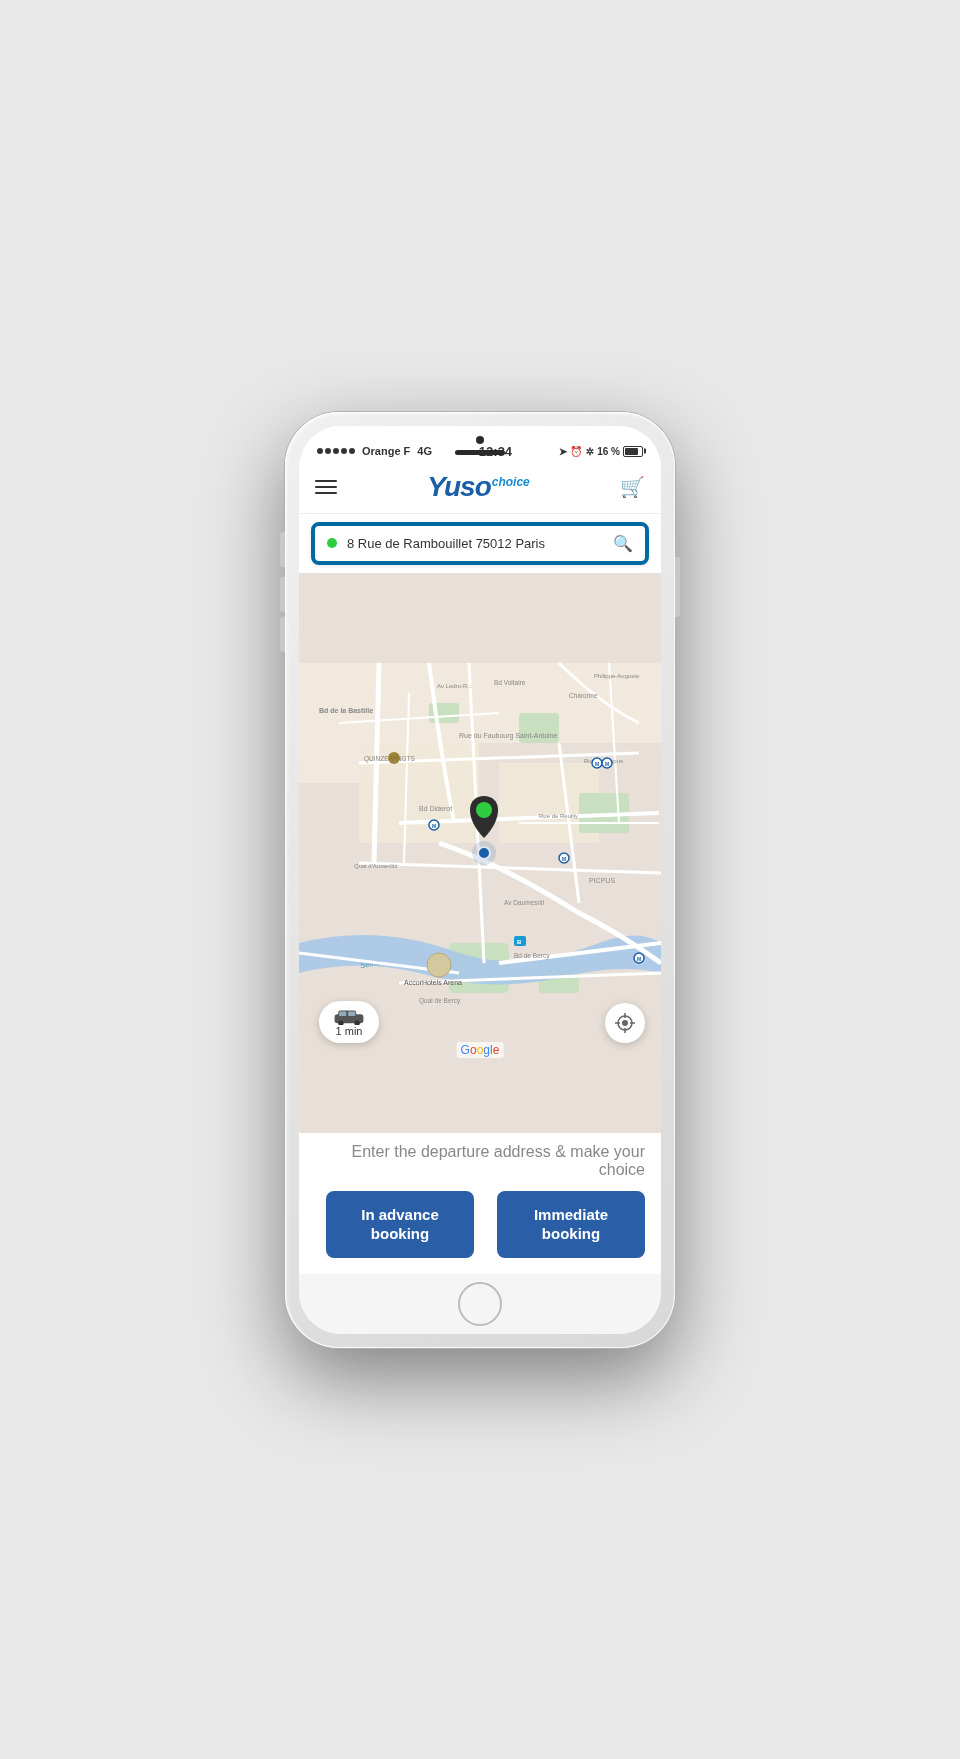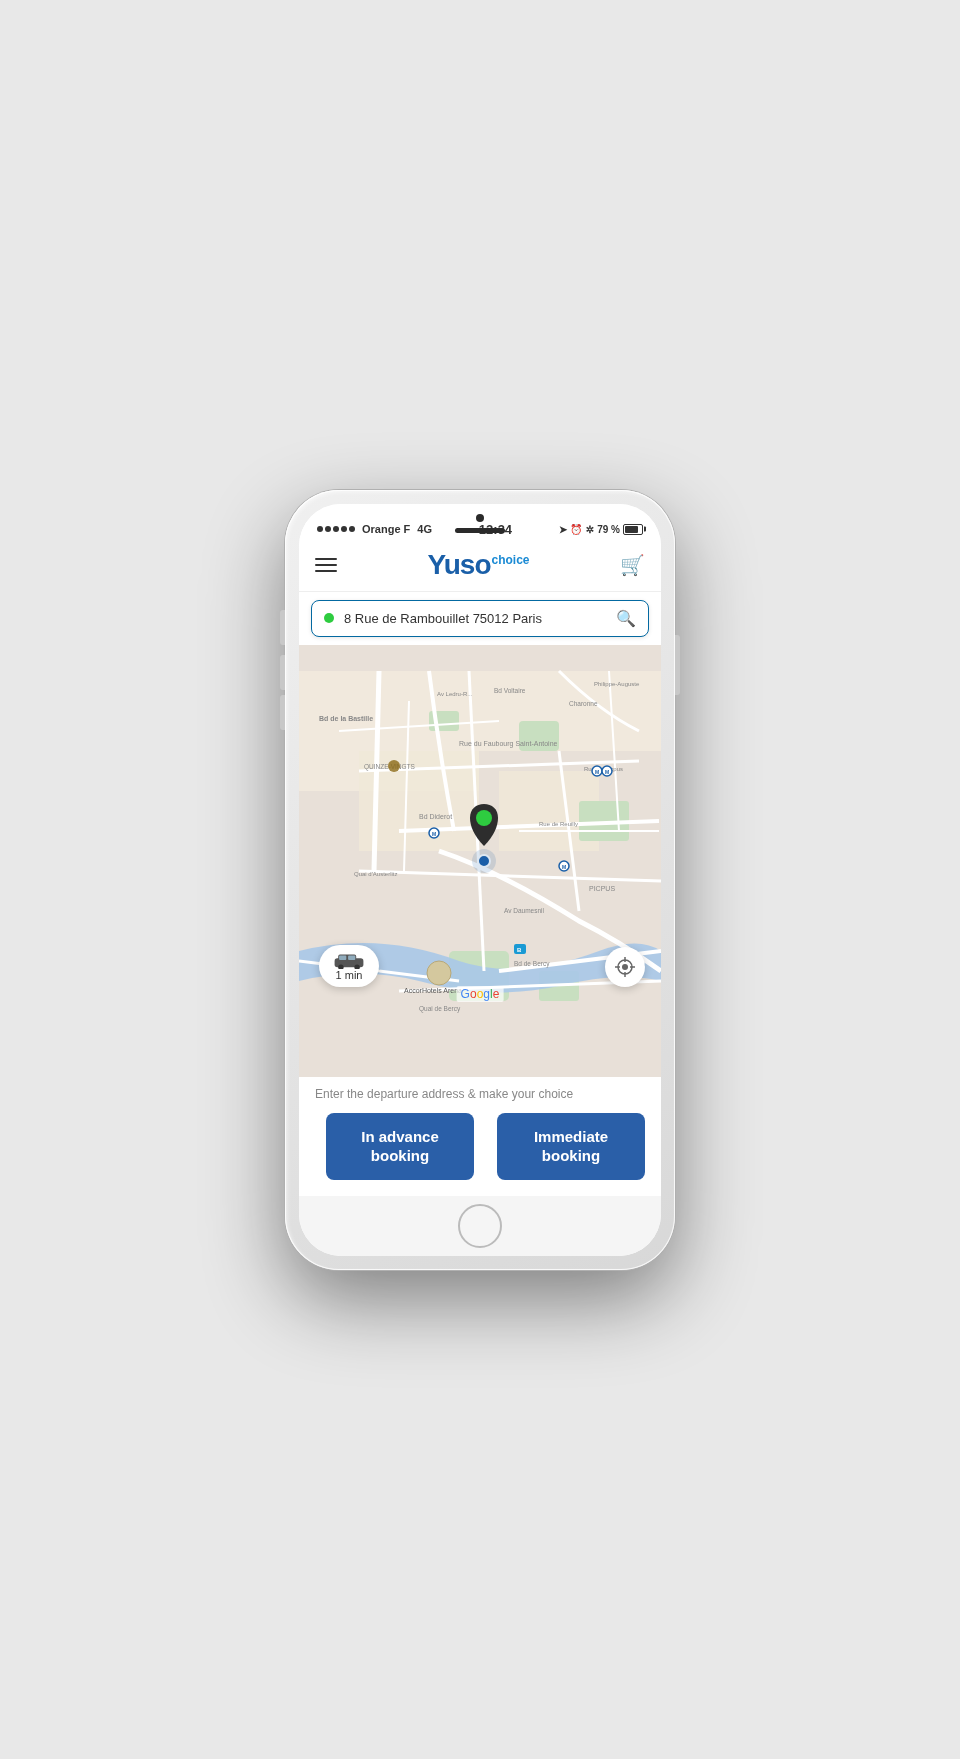--- a/index.html
+++ b/index.html
@@ -7,21 +7,21 @@
       background: #e8e8e8;
       display: flex;
       justify-content: center;
       align-items: center;
       min-height: 100vh;
       font-family: -apple-system, BlinkMacSystemFont, 'Helvetica Neue', Arial, sans-serif;
     }
 
     .phone-outer {
       width: 390px;
-      height: 780px;
+      height: 936px;
       background: linear-gradient(145deg, #f0f0f0 0%, #d8d8d8 100%);
       border-radius: 54px;
       padding: 14px;
       box-shadow:
         0 0 0 1px #b0b0b0,
         0 30px 80px rgba(0,0,0,0.45),
         inset 0 0 0 1px rgba(255,255,255,0.8),
         inset 2px 2px 4px rgba(255,255,255,0.6);
       position: relative;
     }
@@ -158,20 +158,21 @@
     }
     .hamburger-line {
       width: 22px;
       height: 2px;
       background: #333;
       border-radius: 1px;
     }
     .logo-container {
       display: flex;
       align-items: baseline;
+      font-style: italic;
     }
     .logo-yuso {
       font-size: 28px;
       font-weight: 900;
       color: #1a5fa8;
       letter-spacing: -1px;
     }
     .logo-fleet {
       font-size: 12px;
       font-weight: 600;
@@ -188,21 +189,21 @@
 
     
     .search-bar {
       background: #fff;
       padding: 8px 12px;
       flex-shrink: 0;
     }
     .search-input-container {
       display: flex;
       align-items: center;
-      border: 1px solid #0369a1;
+      border: 4px solid #0369a1;
       border-radius: 8px;
       padding: 8px 12px;
       background: #fff;
       box-shadow: 0 1px 4px rgba(0,0,0,0.1);
     }
     .location-dot {
       width: 10px;
       height: 10px;
       background: #2ecc40;
       border-radius: 50%;
@@ -282,22 +283,22 @@
       border-radius: 2px;
     }
 
     
     .bottom-section {
       background: #fff;
       padding: 10px 16px 16px;
       flex-shrink: 0;
     }
     .instruction-text {
-      text-align: left;
-      font-size: 12px;
+      text-align: right;
+      font-size: 16px;
       color: #888;
       margin-bottom: 12px;
     }
     .booking-buttons {
       display: flex;
       gap: 12px;
     }
     .booking-btn {
       flex: 1;
       background: #2a5fa8;
@@ -353,21 +354,21 @@
           <div class="status-dot"></div>
         </div>
         <span class="status-carrier">Orange F</span>
         <span class="status-carrier">4G</span>
       </div>
       <div class="status-center">12:34</div>
       <div class="status-right">
         <span>➤</span>
         <span>⏰</span>
         <span>✲</span>
-        <span>79 %</span>
+        <span>16 %</span>
         <div class="battery-icon">
           <div class="battery-fill"></div>
         </div>
       </div>
     </div>
 
     <div class="app-header">
       <div class="hamburger-icon">
         <div class="hamburger-line"></div>
         <div class="hamburger-line"></div>

